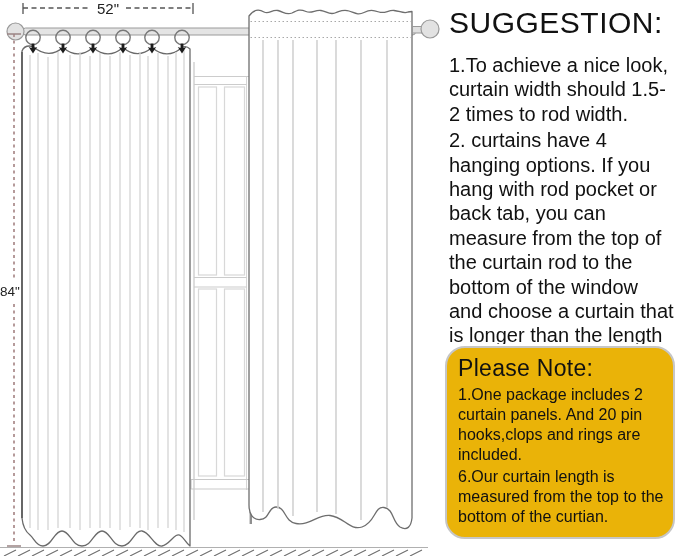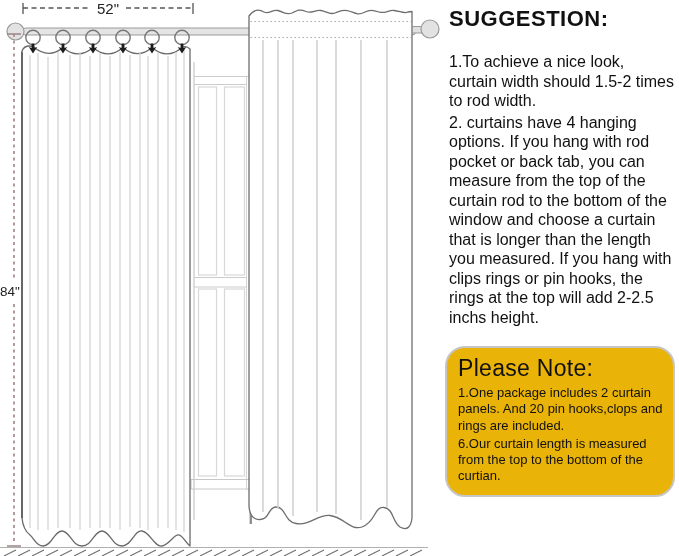--- a/index.html
+++ b/index.html
@@ -10,39 +10,39 @@
     font-family:"Liberation Sans", sans-serif;
     color:#111;
     overflow:hidden;
   }
   .diagram-svg{position:absolute;left:0;top:0;}
   .text-col{
     position:absolute;left:449px;top:6px;width:227px;height:338px;
     overflow:hidden;
   }
   .text-col h1{
-    margin:0 0 20px 0;
-    font-size:22px;font-weight:700;letter-spacing:0.5px;
+    margin:0 0 13px 0;
+    font-size:30px;font-weight:400;letter-spacing:0.5px;
   }
   p.body{
     margin:0 0 2px 0;
-    font-size:16px;line-height:1.22;font-weight:400;
+    font-size:20px;line-height:1.22;font-weight:400;
   }
   .note-box{
     position:absolute;left:445px;top:346px;width:230px;
     box-sizing:border-box;
     border:2px solid #c6c6c6;border-radius:20px;
     padding:7px 9px 8px 11px;
     background:#eab308;
   }
   .note-box h2{
     margin:0 0 3px 0;
     font-size:23px;font-weight:400;letter-spacing:0.3px;
   }
-  .note-box p.body{font-size:13px;line-height:1.25;}
+  .note-box p.body{font-size:16px;line-height:1.25;}
   svg text{font-family:"Liberation Sans", sans-serif;}
 </style>
 </head>
 <body>
 
 <div class="canvas">
 
   <svg class="diagram-svg" width="450" height="556" viewBox="0 0 450 556">
 
     <g fill="none">

